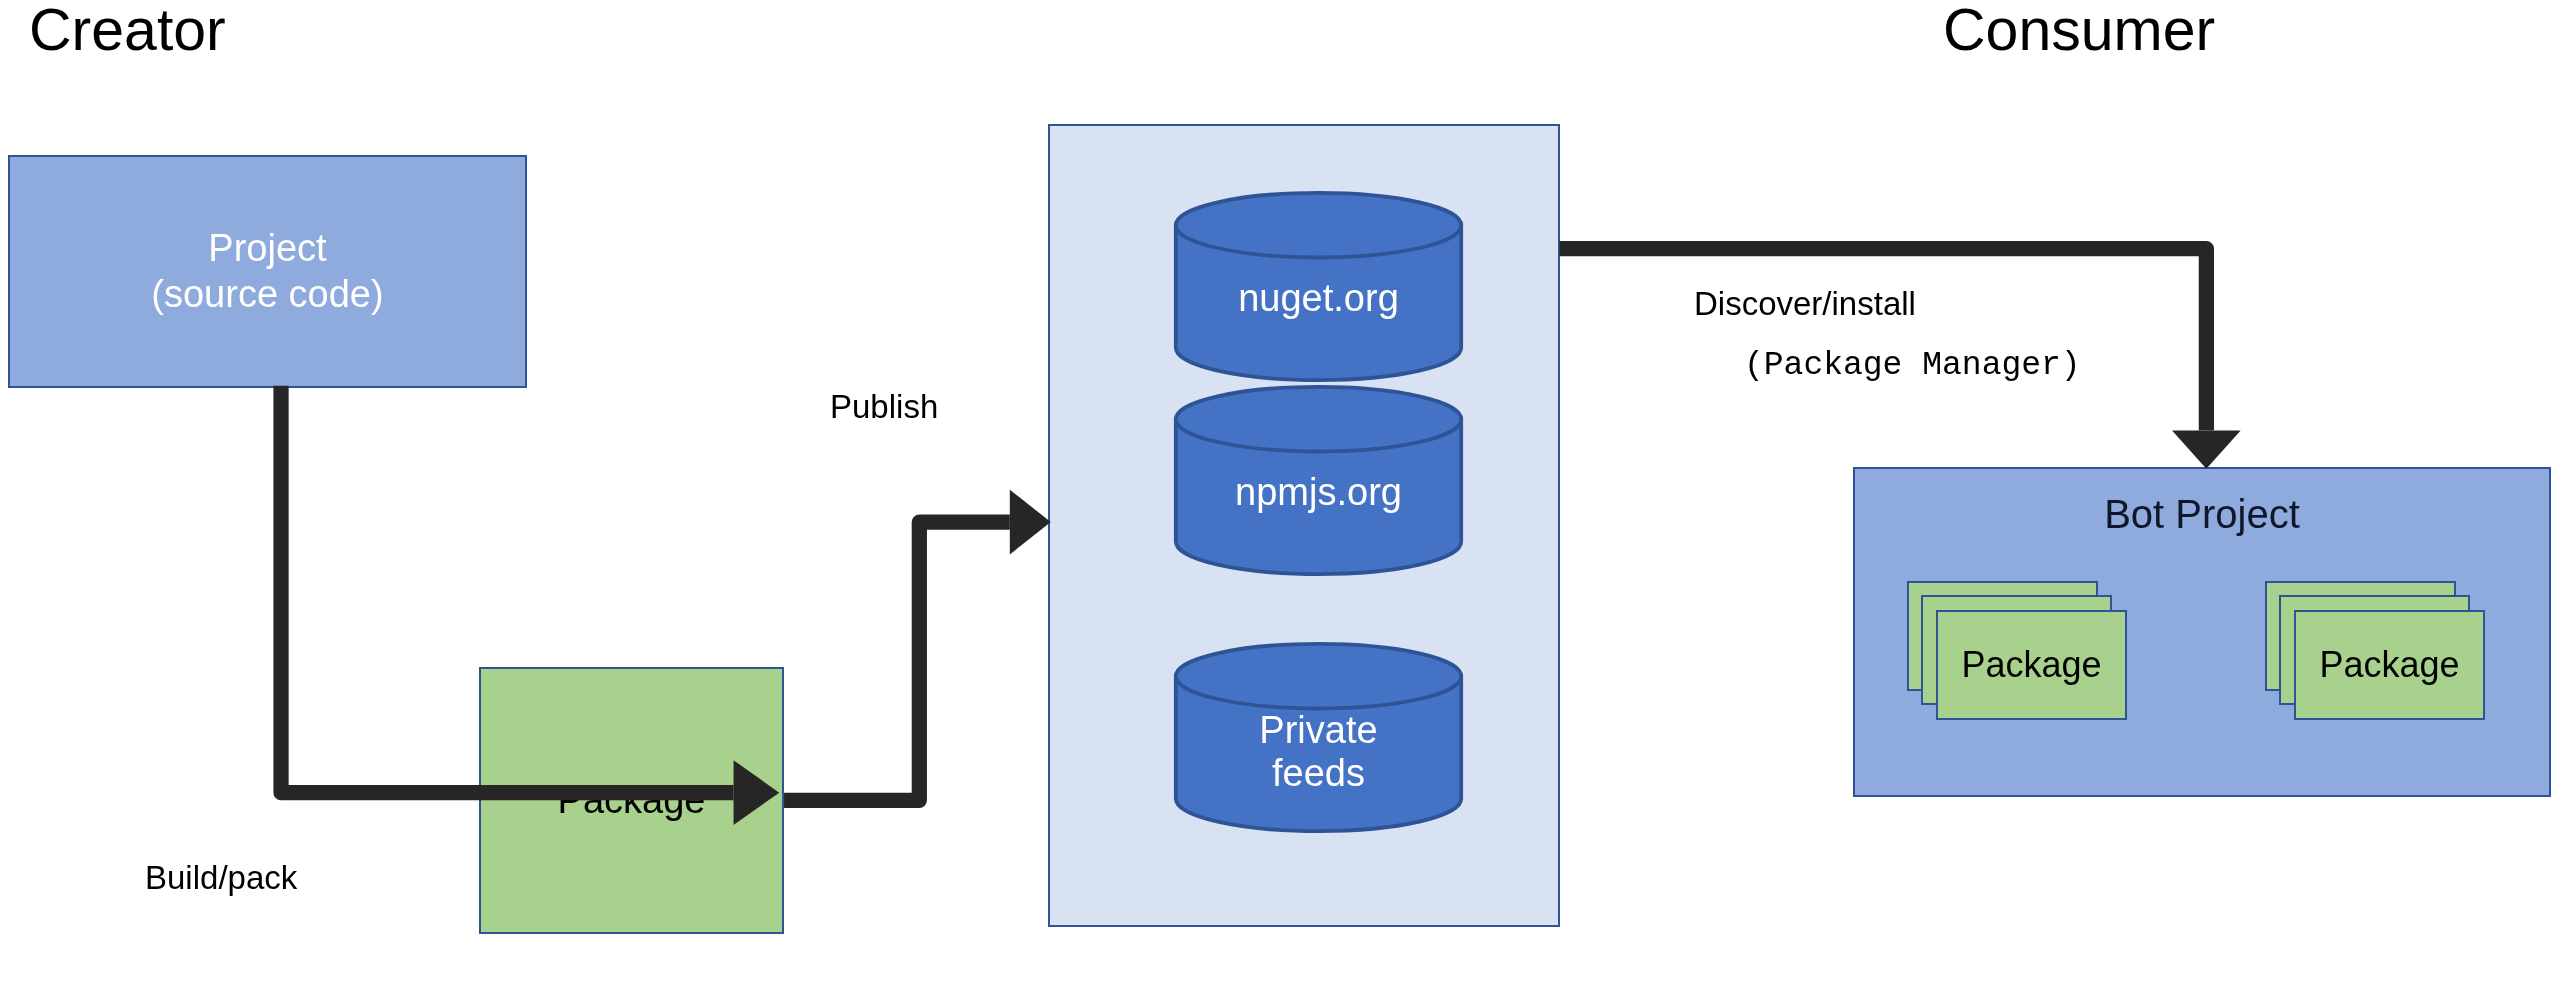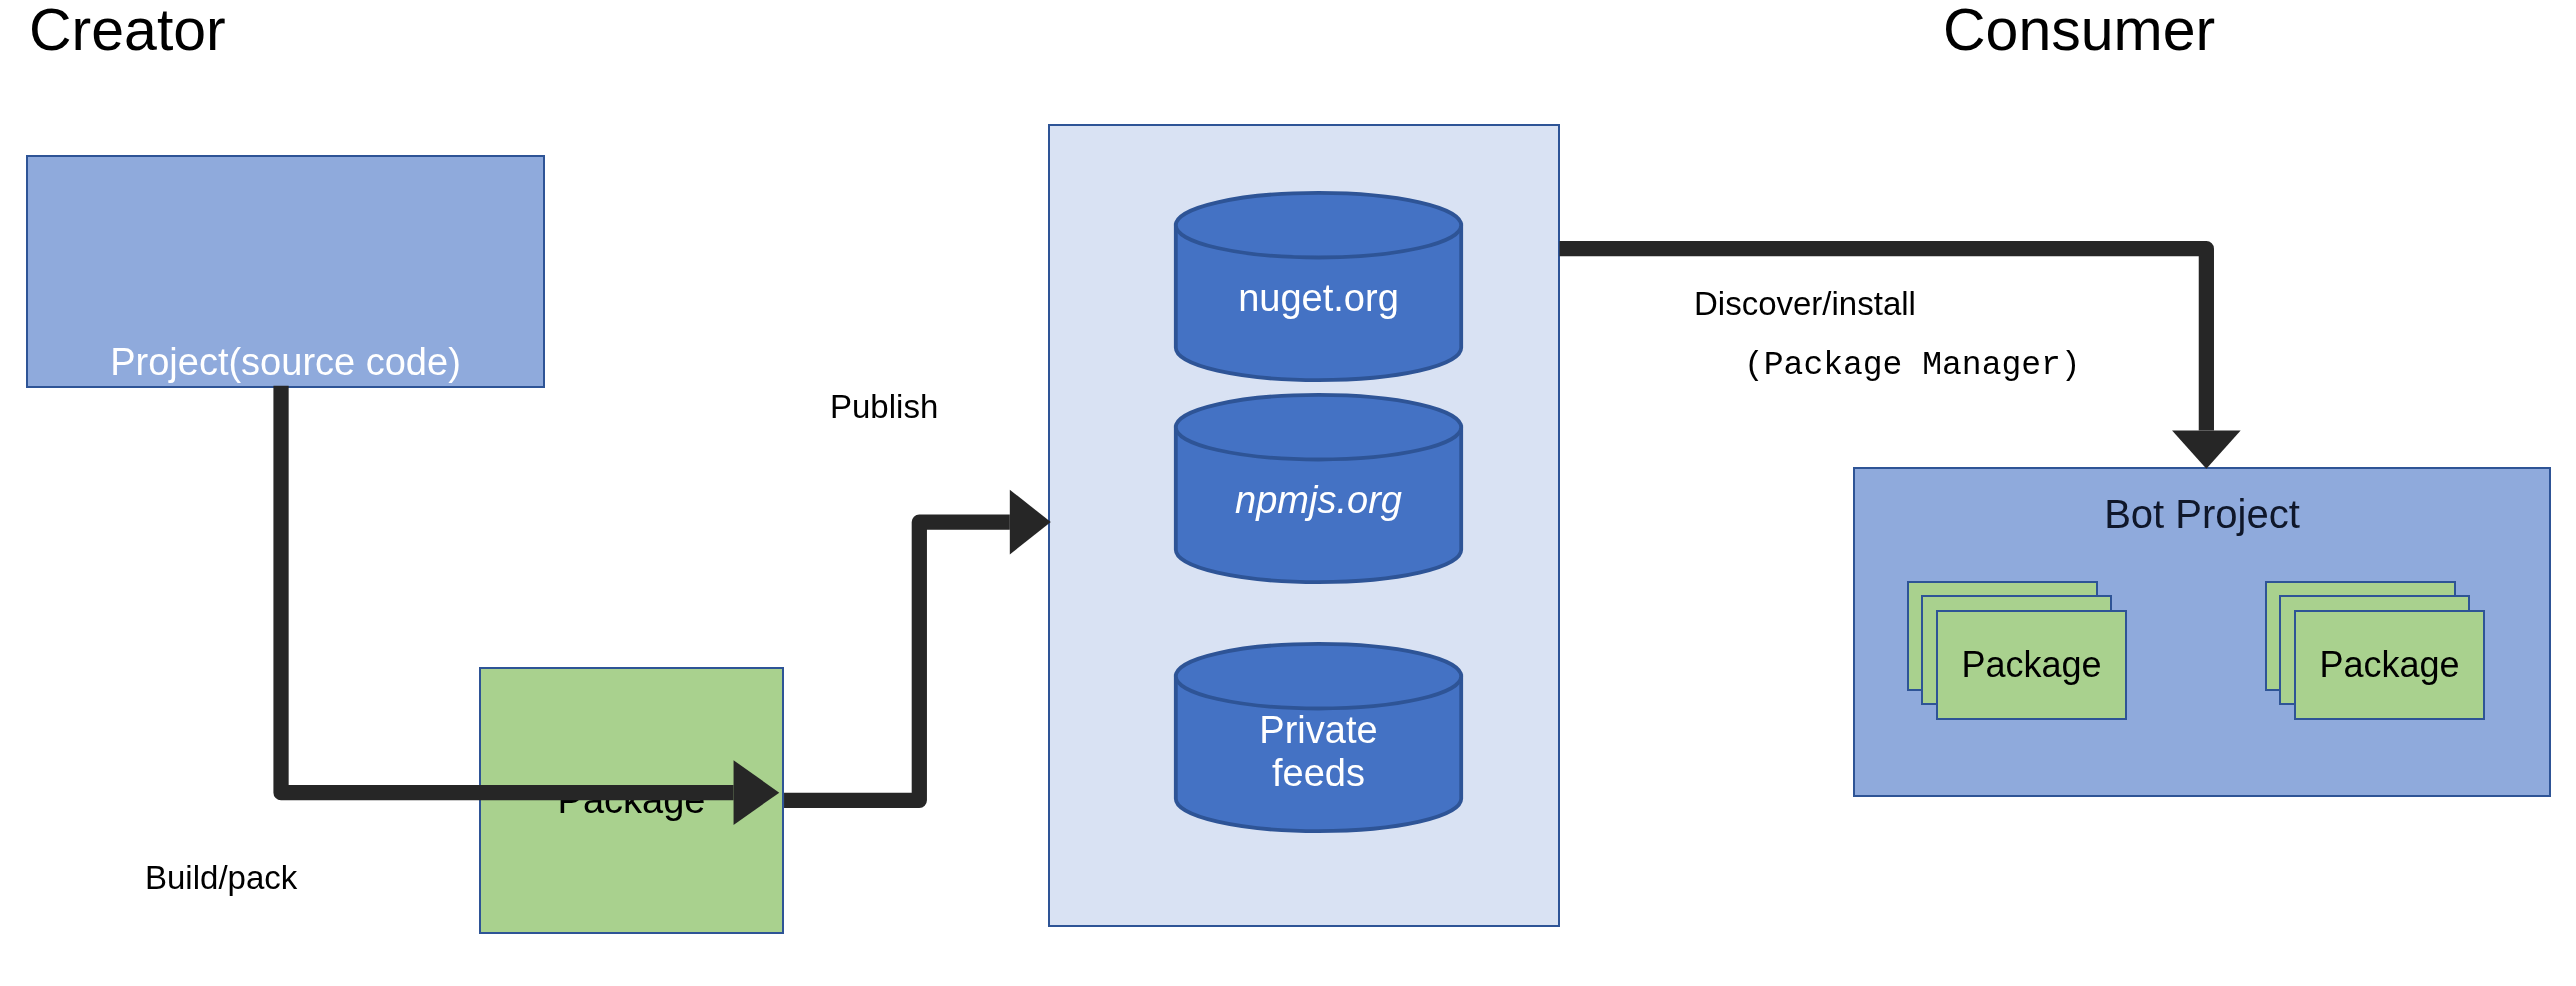--- a/index.html
+++ b/index.html
@@ -117,21 +117,21 @@
 </head>
 <body>
 
 <div id="canvas">
 
   <div class="section-title" style="left:29px; top:0px; width:267px;">Creator</div>
 
 
   <div class="section-title" style="left:1943px; top:0px; width:400px;">Consumer</div>
 
-  <div class="box box-project" style="left:26px; top:155px; width:519px; height:233px; flex-direction:row;align-items:flex-end;">
+  <div class="box box-project" style="left:8px; top:155px; width:519px; height:233px; flex-direction:column;">
     <span>Project</span>
     <span>(source code)</span>
   </div>
 
   <div class="box box-package" style="left:479px; top:667px; width:305px; height:267px;">
     <span>Package</span>
   </div>
 
   <div class="feed-panel" style="left:1048px; top:124px; width:512px; height:803px;">
   </div>
@@ -139,21 +139,21 @@
   <div class="cylinder-wrap" style="left:1172px; top:189px; width:293px; height:195px;text-decoration:underline;">
     <div class="cyl">
       <svg viewBox="0 0 308 205" preserveAspectRatio="none">
         <path d="M4,38 L4,167 A150,34 0 0 0 304,167 L304,38 Z" fill="#4472C4" stroke="#2E5496" stroke-width="4"></path>
         <ellipse cx="154" cy="38" rx="150" ry="34" fill="#4472C4" stroke="#2E5496" stroke-width="4"></ellipse>
       </svg>
     </div>
     <div class="cyl-label" style="top:88px;">nuget.org</div>
   </div>
 
-  <div class="cylinder-wrap" style="left:1172px; top:391px; width:293px; height:195px;font-style:italic;">
+  <div class="cylinder-wrap" style="left:1172px; top:383px; width:293px; height:195px;">
     <div class="cyl">
       <svg viewBox="0 0 308 205" preserveAspectRatio="none">
         <path d="M4,38 L4,167 A150,34 0 0 0 304,167 L304,38 Z" fill="#4472C4" stroke="#2E5496" stroke-width="4"></path>
         <ellipse cx="154" cy="38" rx="150" ry="34" fill="#4472C4" stroke="#2E5496" stroke-width="4"></ellipse>
       </svg>
     </div>
     <div class="cyl-label" style="top:88px;">npmjs.org</div>
   </div>
 
   <div class="cylinder-wrap" style="left:1172px; top:640px; width:293px; height:195px;">

